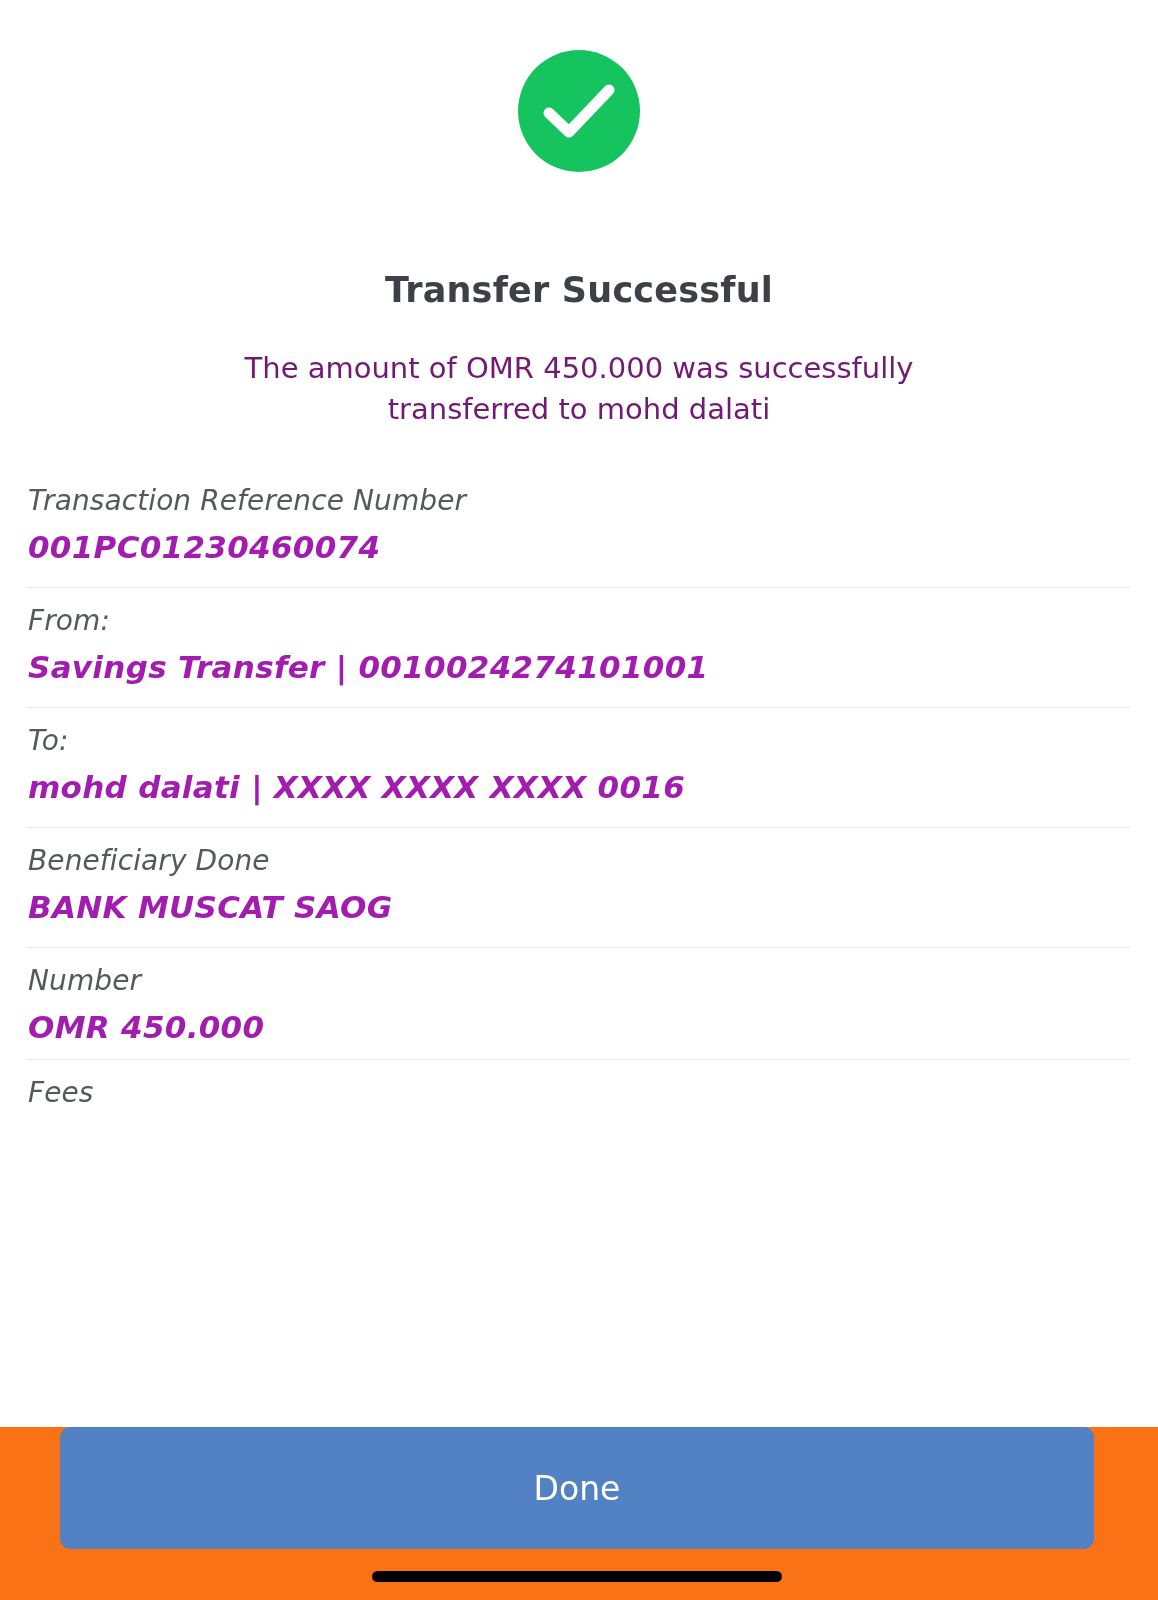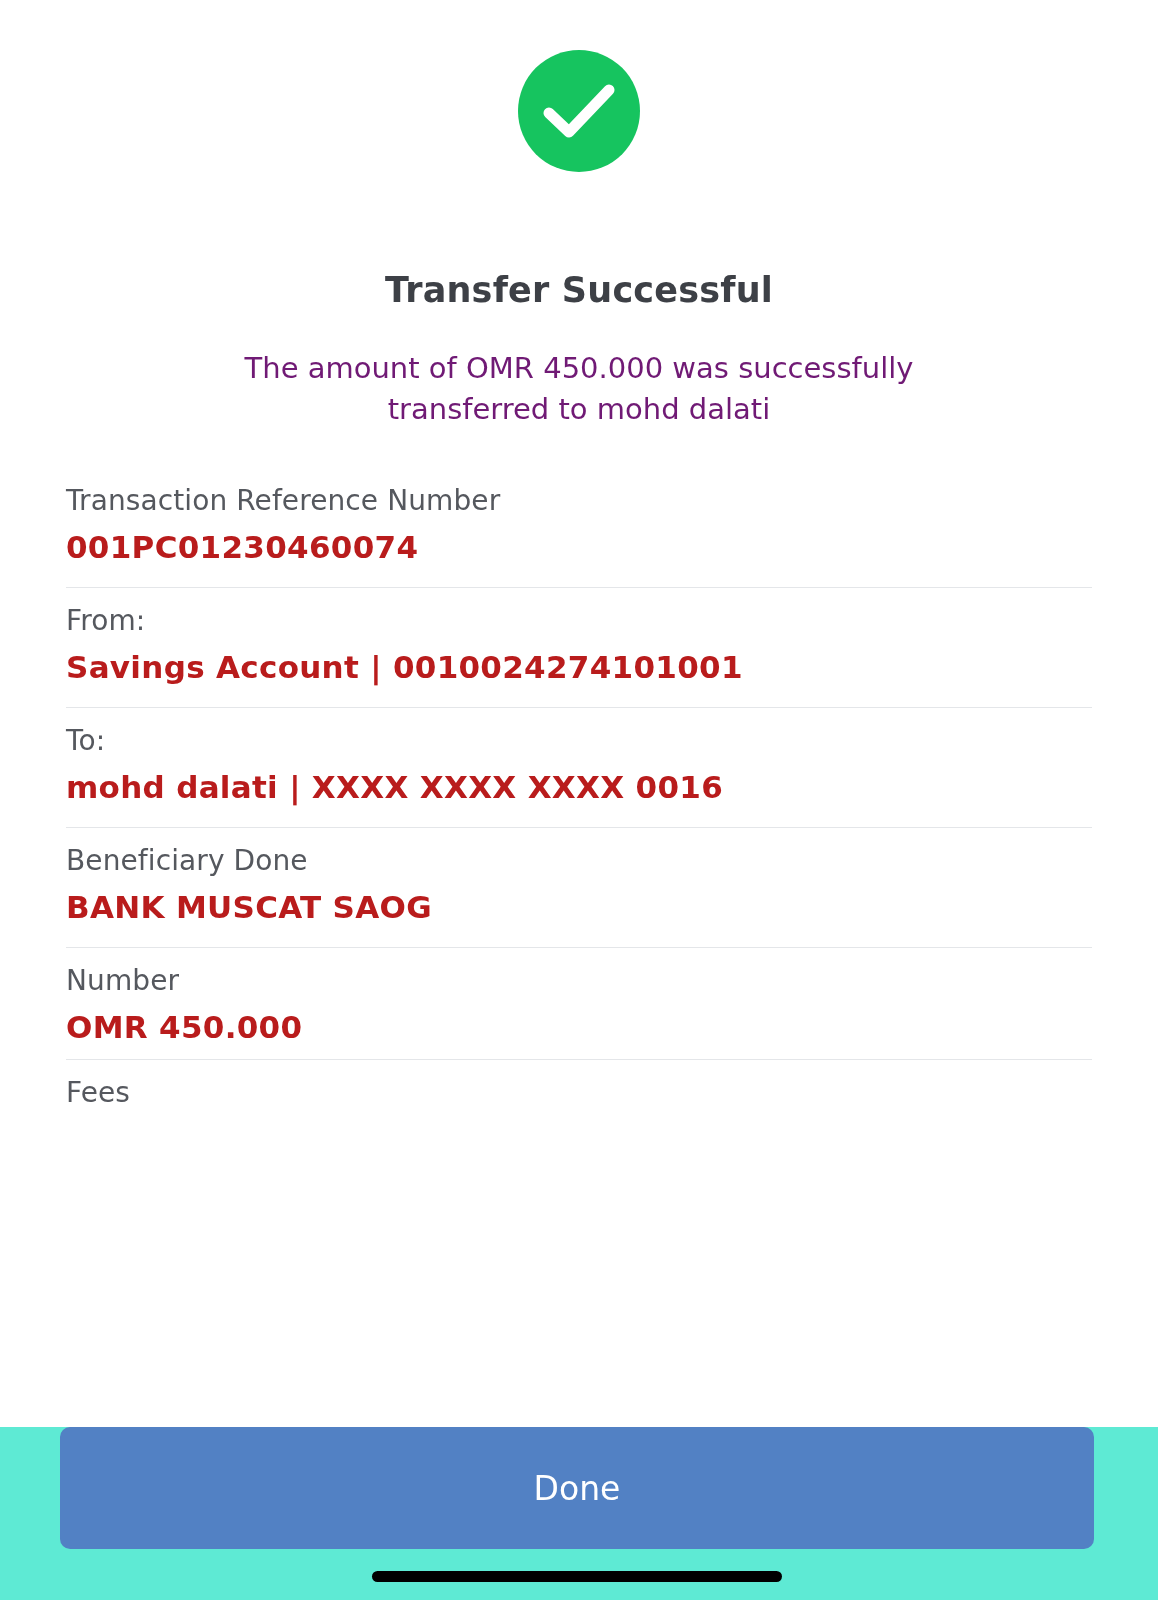--- a/index.html
+++ b/index.html
@@ -52,51 +52,52 @@
     text-align: center;
     font-size: 29px;
     line-height: 1.42;
     color: #701a75;
     font-weight: 400;
   }
 
   
   .details {
     margin-top: 38px;
-    padding: 0 66px;
+    padding: 0 28px;
     flex: 1 1 auto;
     overflow: hidden;
+    font-style: italic;
   }
   .row {
     padding: 16px 0 22px 0;
     border-bottom: 1px solid #e4e6e9;
   }
   .row:last-child { border-bottom: none; }
   .row-label {
     font-size: 28px;
     color: #55585e;
     font-weight: 400;
     letter-spacing: 0.1px;
   }
   .row-value {
     margin-top: 12px;
     font-size: 31px;
     font-weight: bold;
-    color: #b91c1c;
+    color: #a21caf;
     letter-spacing: 0.3px;
   }
   .row.tight { padding-bottom: 14px; }
 
   
   .footer {
     position: absolute;
     left: 0;
     right: 0;
     bottom: 0;
-    background: #5eead4;
+    background: #f97316;
     padding: 0 64px 18px 60px;
   }
   .done-btn {
     width: 100%;
     height: 122px;
     background: #5281c4;
     border: none;
     border-radius: 10px;
     color: #ffffff;
     font-family: "DejaVu Sans", sans-serif;
@@ -133,21 +134,21 @@
 
   <div class="details">
 
     <div class="row">
       <div class="row-label">Transaction Reference Number</div>
       <div class="row-value">001PC01230460074</div>
     </div>
 
     <div class="row">
       <div class="row-label">From:</div>
-      <div class="row-value">Savings Account | 0010024274101001</div>
+      <div class="row-value">Savings Transfer | 0010024274101001</div>
     </div>
 
     <div class="row">
       <div class="row-label">To:</div>
       <div class="row-value">mohd dalati | XXXX XXXX XXXX 0016</div>
     </div>
 
     <div class="row">
       <div class="row-label">Beneficiary Done</div>
       <div class="row-value">BANK MUSCAT SAOG</div>

